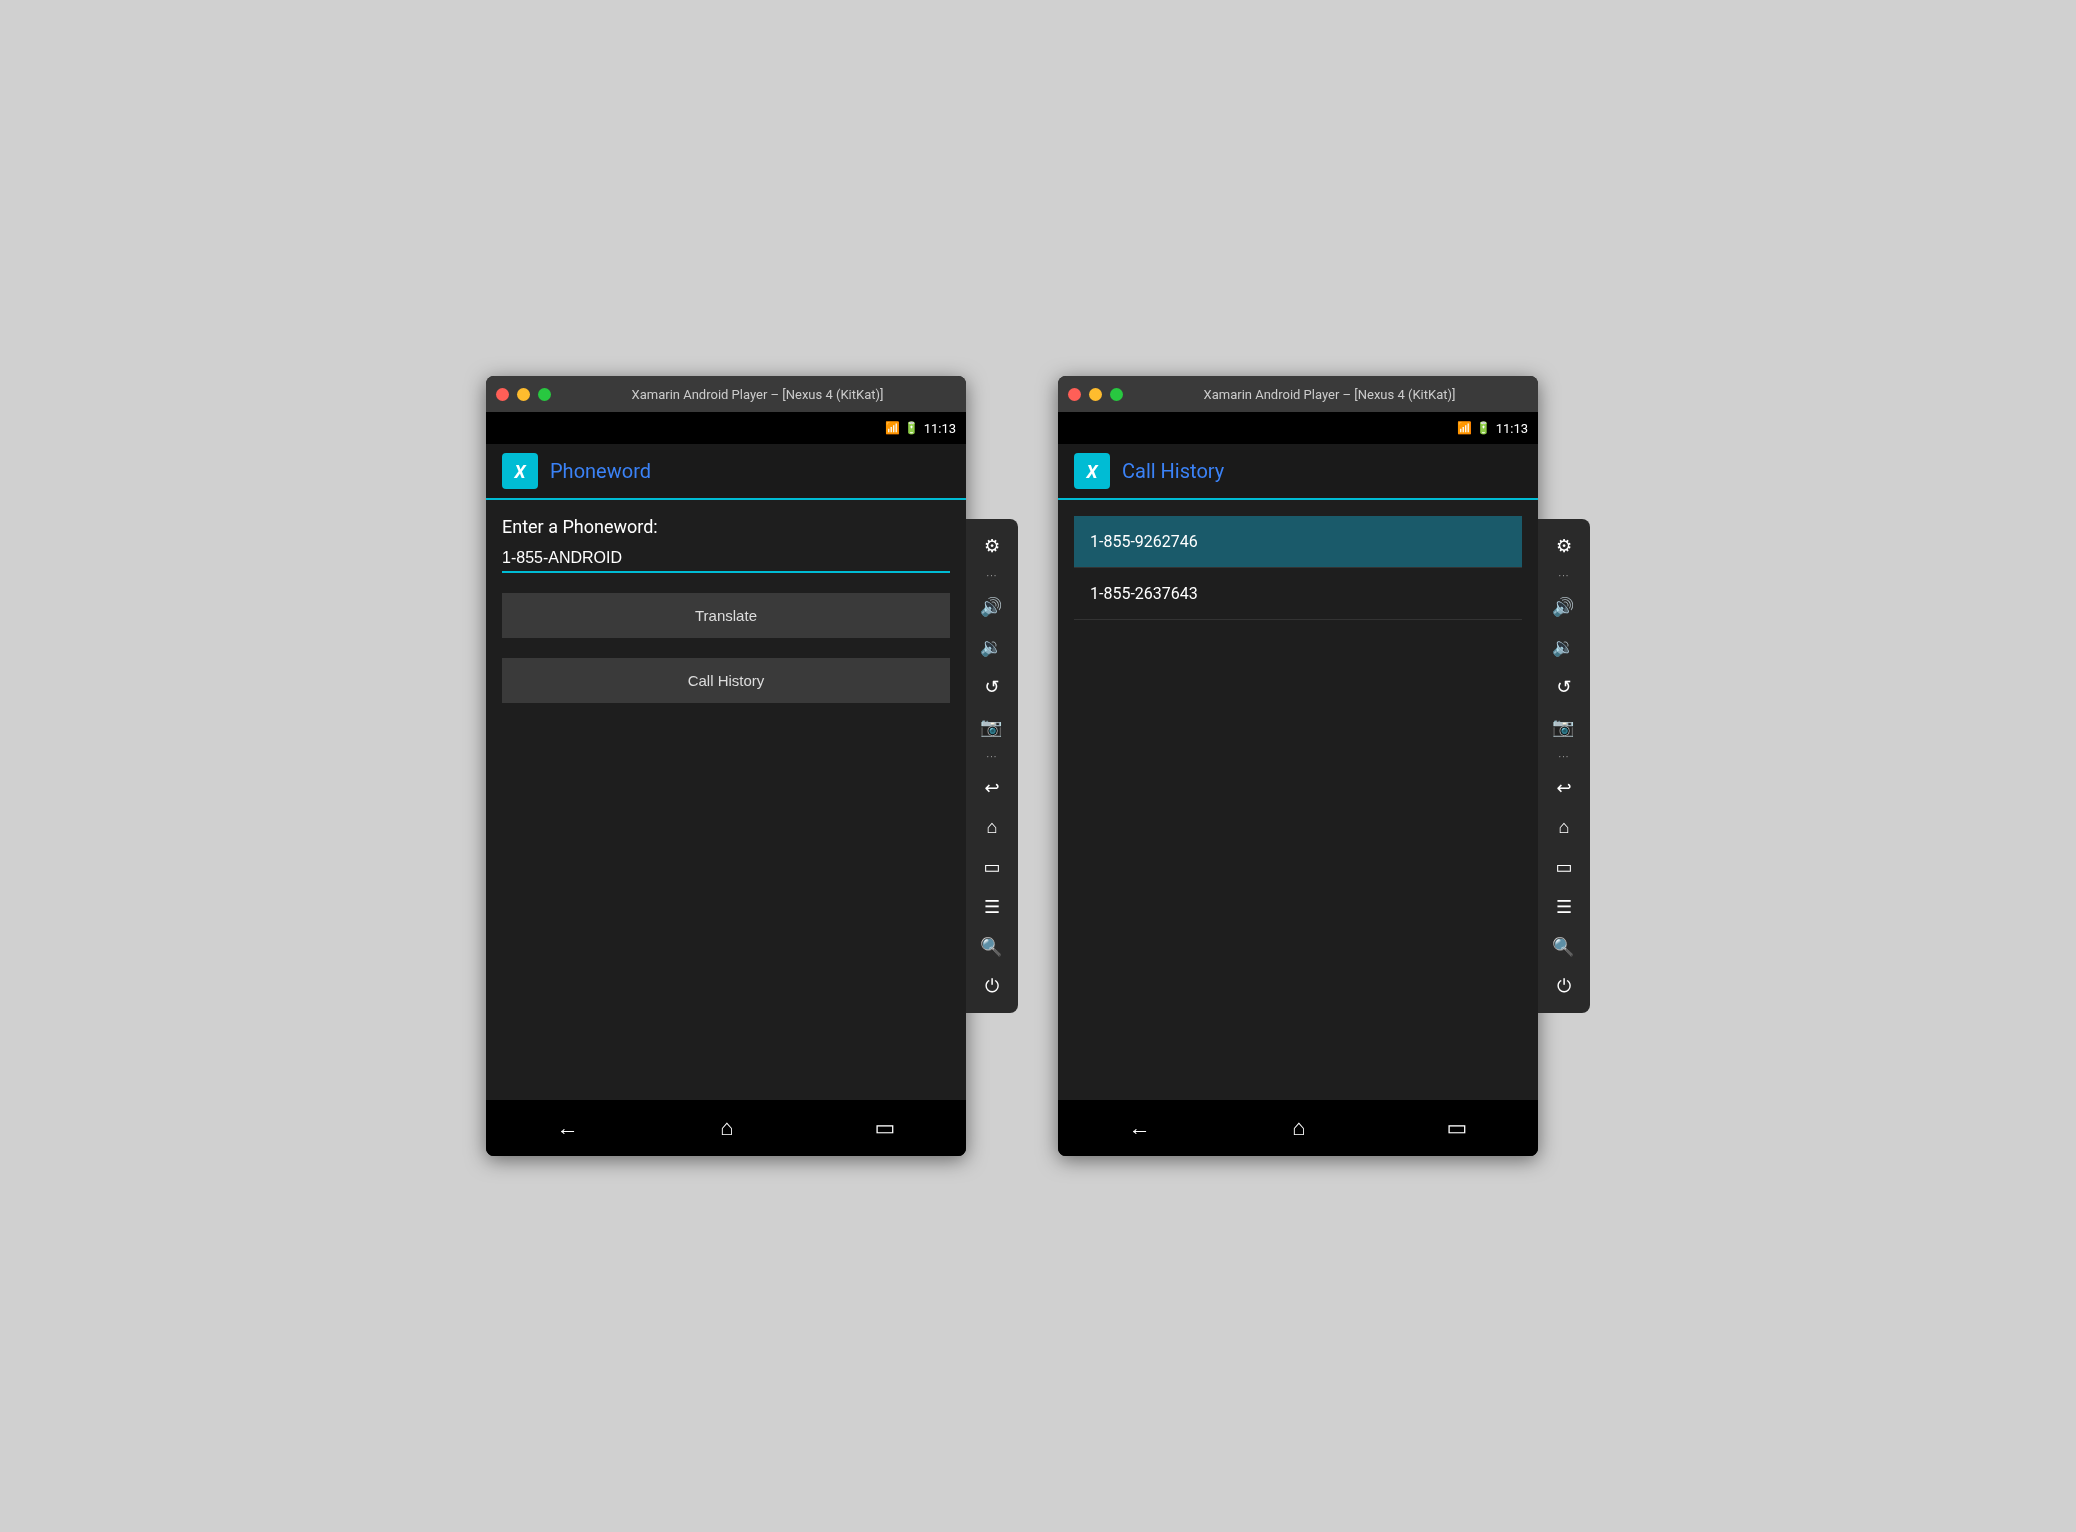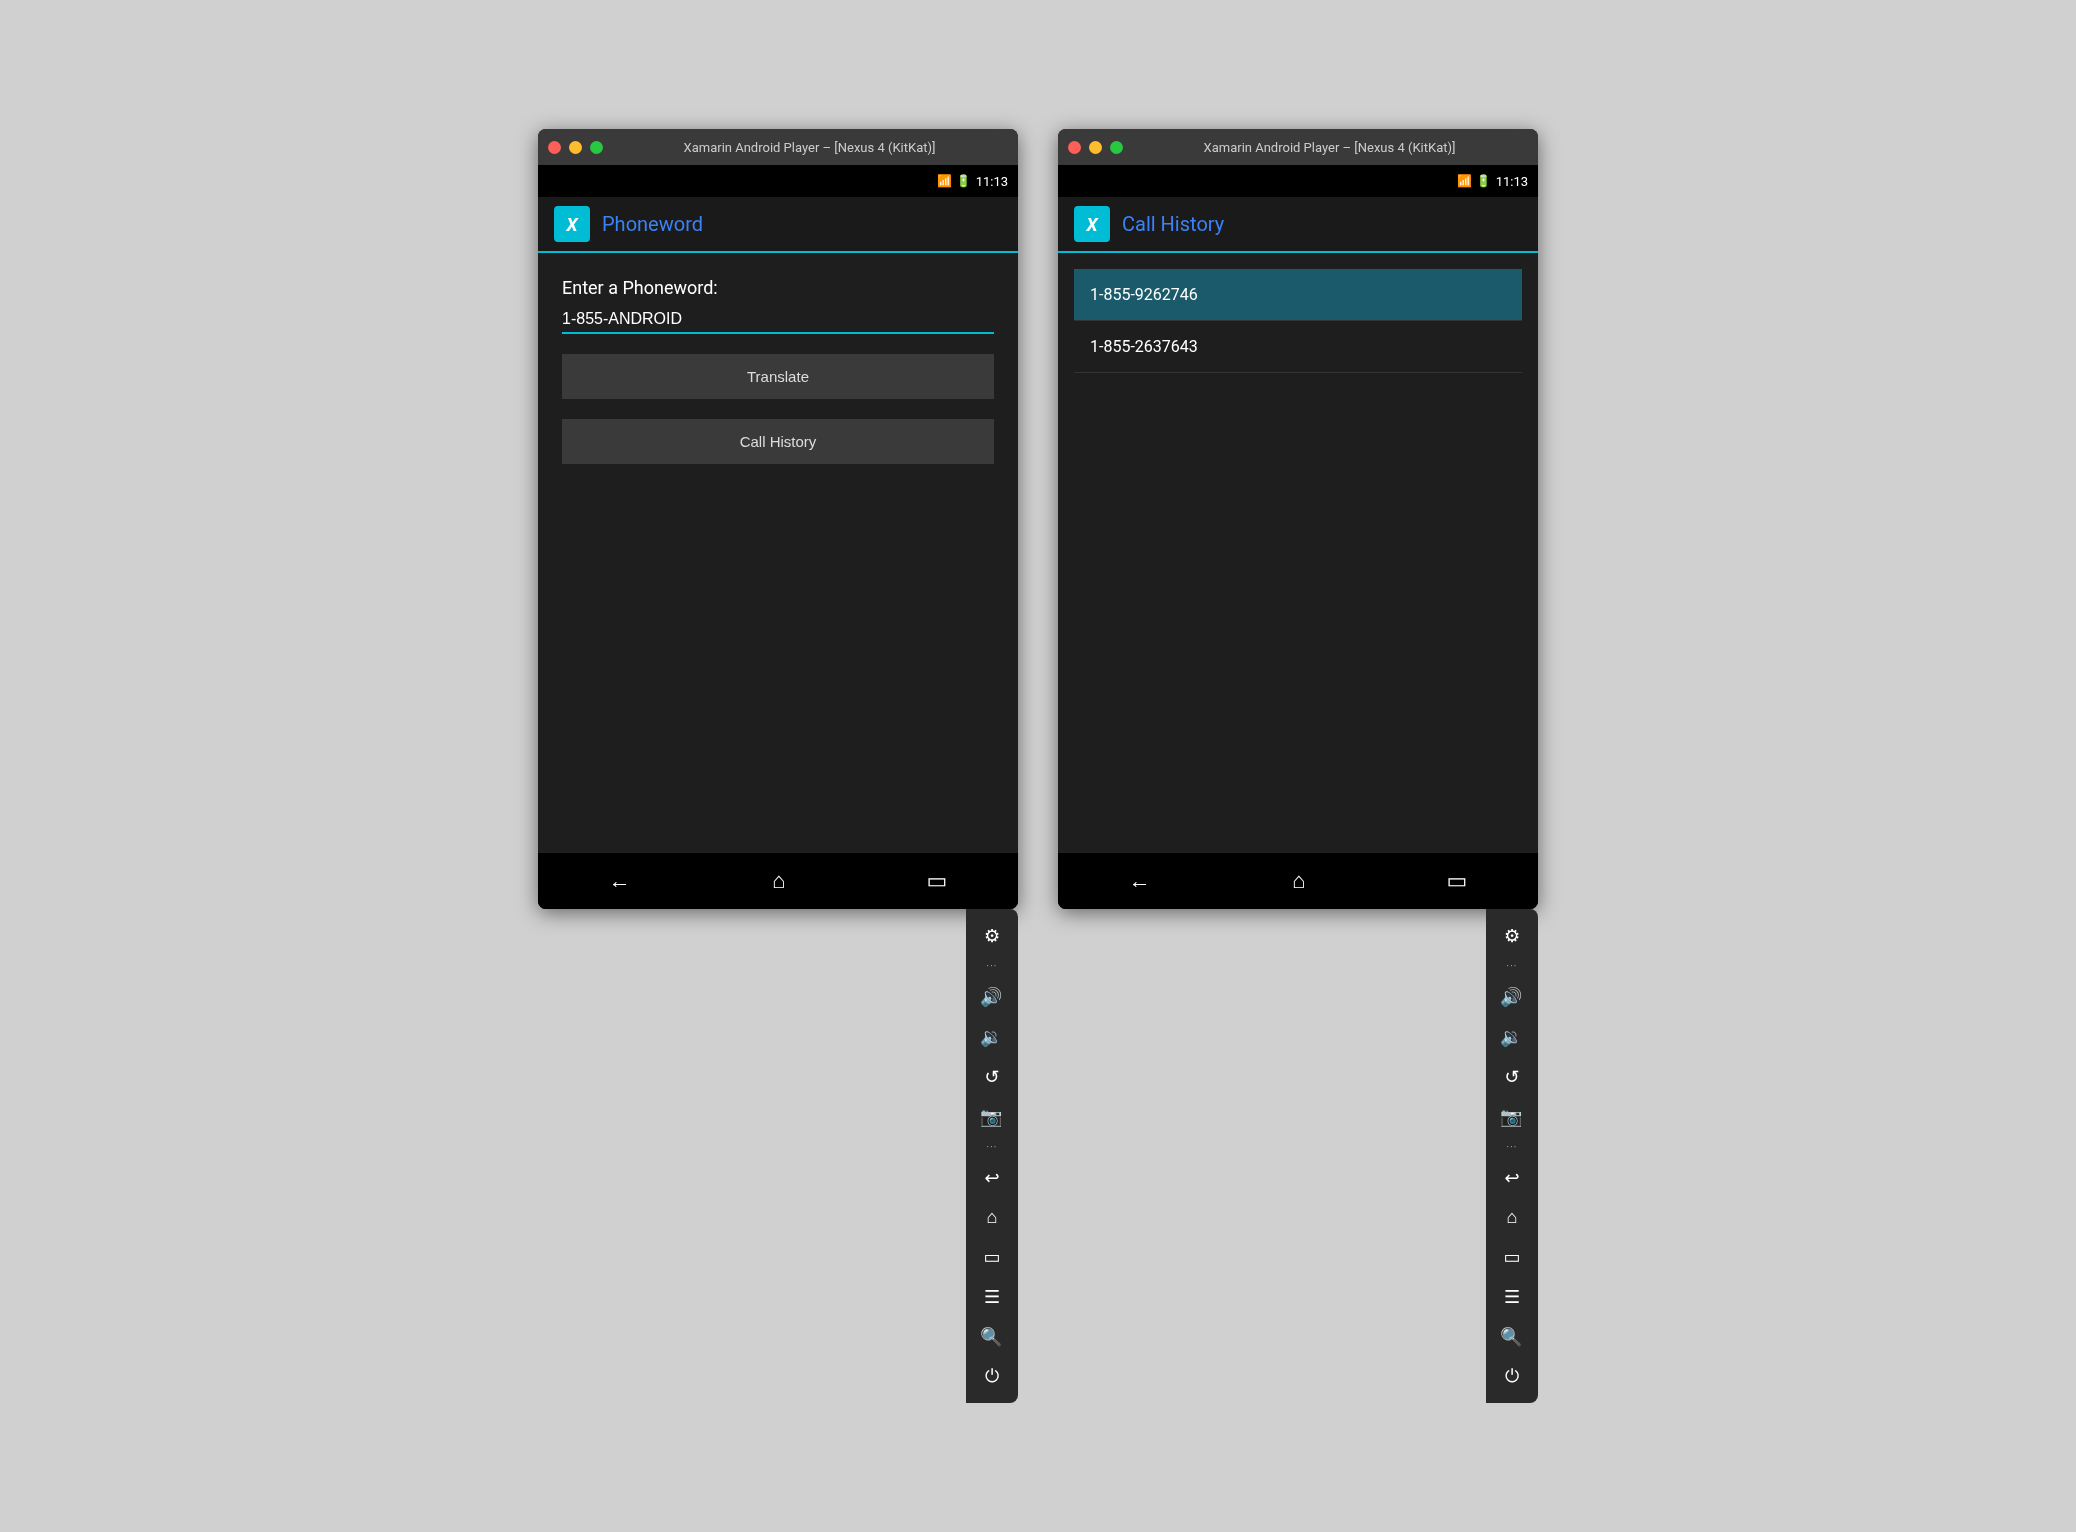--- a/index.html
+++ b/index.html
@@ -9,22 +9,22 @@
       justify-content: center;
       align-items: center;
       min-height: 100vh;
       font-family: 'Roboto', Arial, sans-serif;
       gap: 40px;
       padding: 40px;
     }
 
     .emulator-wrapper {
       display: flex;
-      flex-direction: column;
-      align-items: flex-end;
+      flex-direction: row;
+      align-items: center;
     }
 
     .window {
       background: #1a1a1a;
       border-radius: 8px;
       overflow: hidden;
       box-shadow: 0 4px 20px rgba(0,0,0,0.5);
       width: 480px;
     }
 
@@ -102,21 +102,21 @@
 
     .app-title {
       color: #3b82f6;
       font-size: 20px;
       font-weight: 400;
     }
 
     .content-area {
       background: #1e1e1e;
       min-height: 600px;
-      padding: 24px;
+      padding: 16px;
     }
 
     .phoneword-label {
       color: white;
       font-size: 18px;
       margin-bottom: 8px;
       display: block;
     }
 
     .phoneword-input-wrapper {

